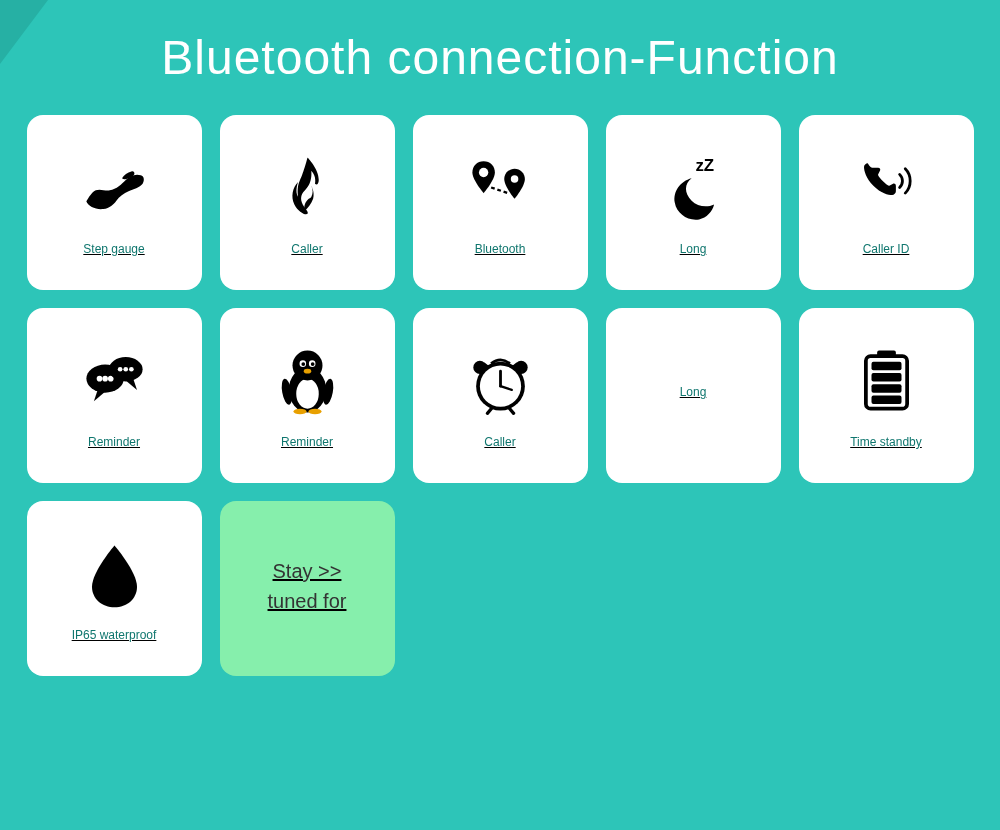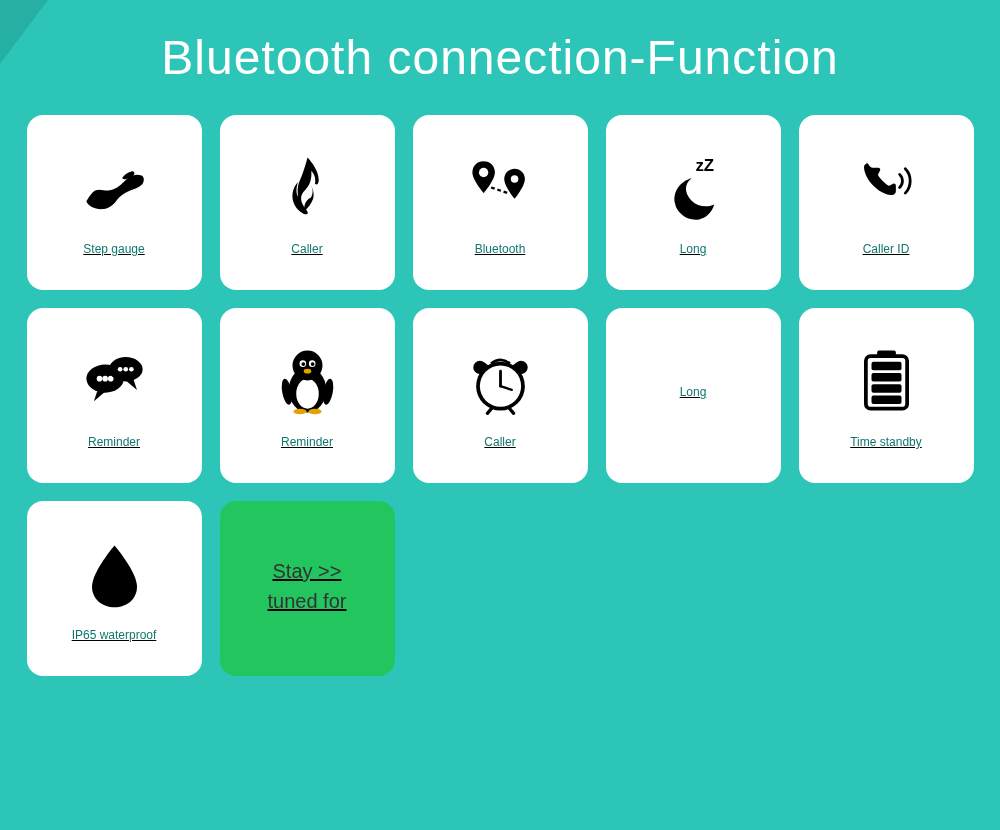--- a/index.html
+++ b/index.html
@@ -69,21 +69,21 @@
       line-height: 1.3;
     }
 
     
     .icon-svg {
       width: 75px;
       height: 75px;
     }
 
     .last-card {
-      background: #22c55e;
+      background: #86efac;
       border-radius: 16px;
       display: flex;
       align-items: center;
       justify-content: center;
     }
 
     .stay-tuned-text {
       font-size: 20px;
       color: #333;
       text-align: center;

